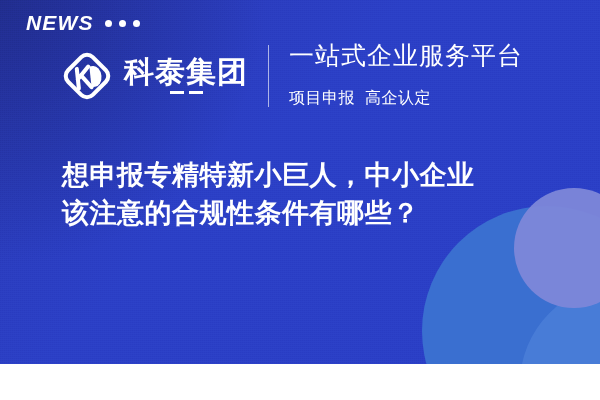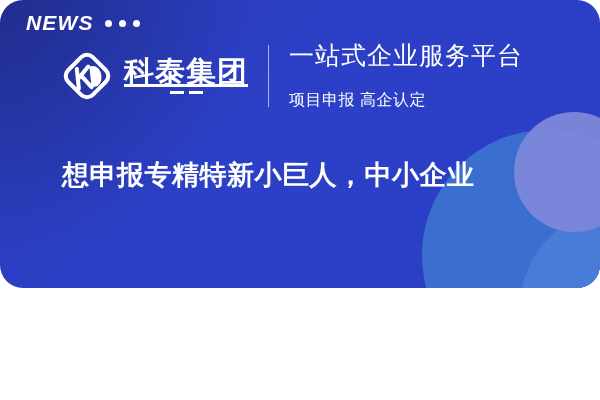--- a/index.html
+++ b/index.html
@@ -8,27 +8,26 @@
     padding: 0;
     background: #ffffff;
   }
   body {
     font-family: "Liberation Sans", "DejaVu Sans", sans-serif;
   }
 
   .banner {
     position: relative;
     width: 600px;
-    height: 288px;
+    height: 364px;
     overflow: hidden;
     background: #2b3fc4;
     background-image:
       radial-gradient(circle at 0% 0%, rgba(25,35,110,0.55) 0%, rgba(25,35,110,0.0) 38%),
       linear-gradient(135deg, #2a39b4 0%, #2b3fc6 42%, #2a3ec6 100%);
-    border-radius: 23px;
   }
 
   
   .noise {
     position: absolute;
     inset: 0;
     pointer-events: none;
     opacity: 0.085;
     background-image:
       repeating-linear-gradient(0deg, rgba(255,255,255,0.5) 0px, rgba(255,255,255,0.5) 1px, rgba(0,0,0,0) 1px, rgba(0,0,0,0) 2px),
@@ -122,21 +121,20 @@
     align-items: center;
   }
   .wordmark-cn {
     color: #ffffff;
     font-size: 30px;
     font-weight: bold;
     line-height: 1.02;
     letter-spacing: 1px;
     white-space: nowrap;
     font-family: "DejaVu Sans", "Liberation Sans", sans-serif;
-    text-decoration: underline;
   }
   .wordmark-en-row {
     display: flex;
     align-items: center;
     gap: 5px;
     margin-top: 3px;
     width: 100%;
     justify-content: center;
   }
   .wordmark-rule {
@@ -177,21 +175,21 @@
     white-space: nowrap;
     font-family: "DejaVu Sans", "Liberation Sans", sans-serif;
   }
   .tagline-sub {
     color: #ffffff;
     font-size: 16px;
     line-height: 1.2;
     margin-top: 20px;
     letter-spacing: 0.5px;
     white-space: nowrap;
-    font-family: Liberation Sans, sans-serif;
+    font-family: Liberation Mono, monospace;
   }
 
   
   .headline {
     position: absolute;
     left: 62px;
     top: 156px;
     right: 24px;
     z-index: 5;
   }
@@ -253,15 +251,16 @@
 
     <span class="tagline">
       <span class="tagline-main">一站式企业服务平台</span>
       <span class="tagline-sub">项目申报 高企认定</span>
     </span>
 
   </div>
 
   <div class="headline">
     <div class="headline-line">想申报专精特新小巨人，中小企业</div>
+    <div class="headline-line">该注意的合规性条件有哪些？</div>
   </div>
 
 </div>
 
 </body></html>

